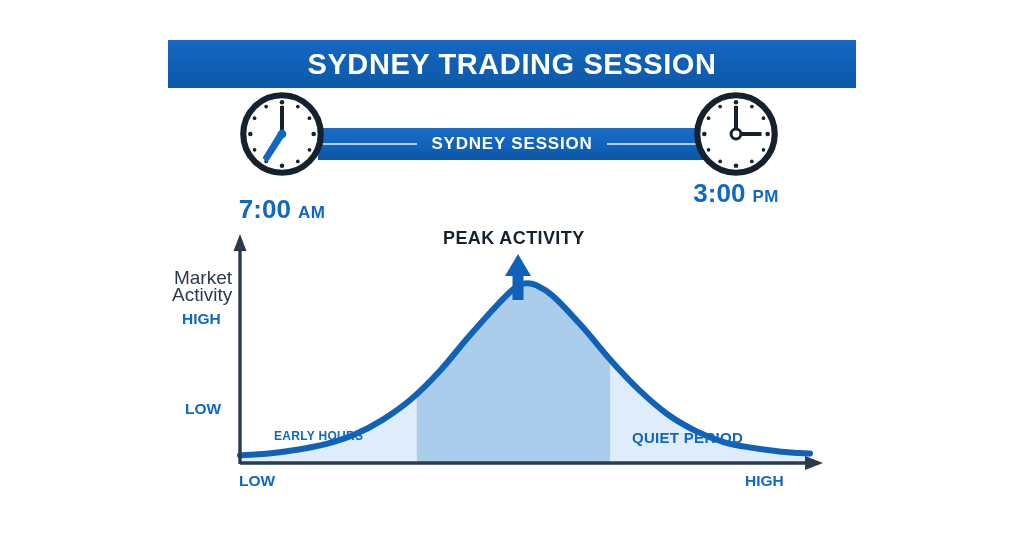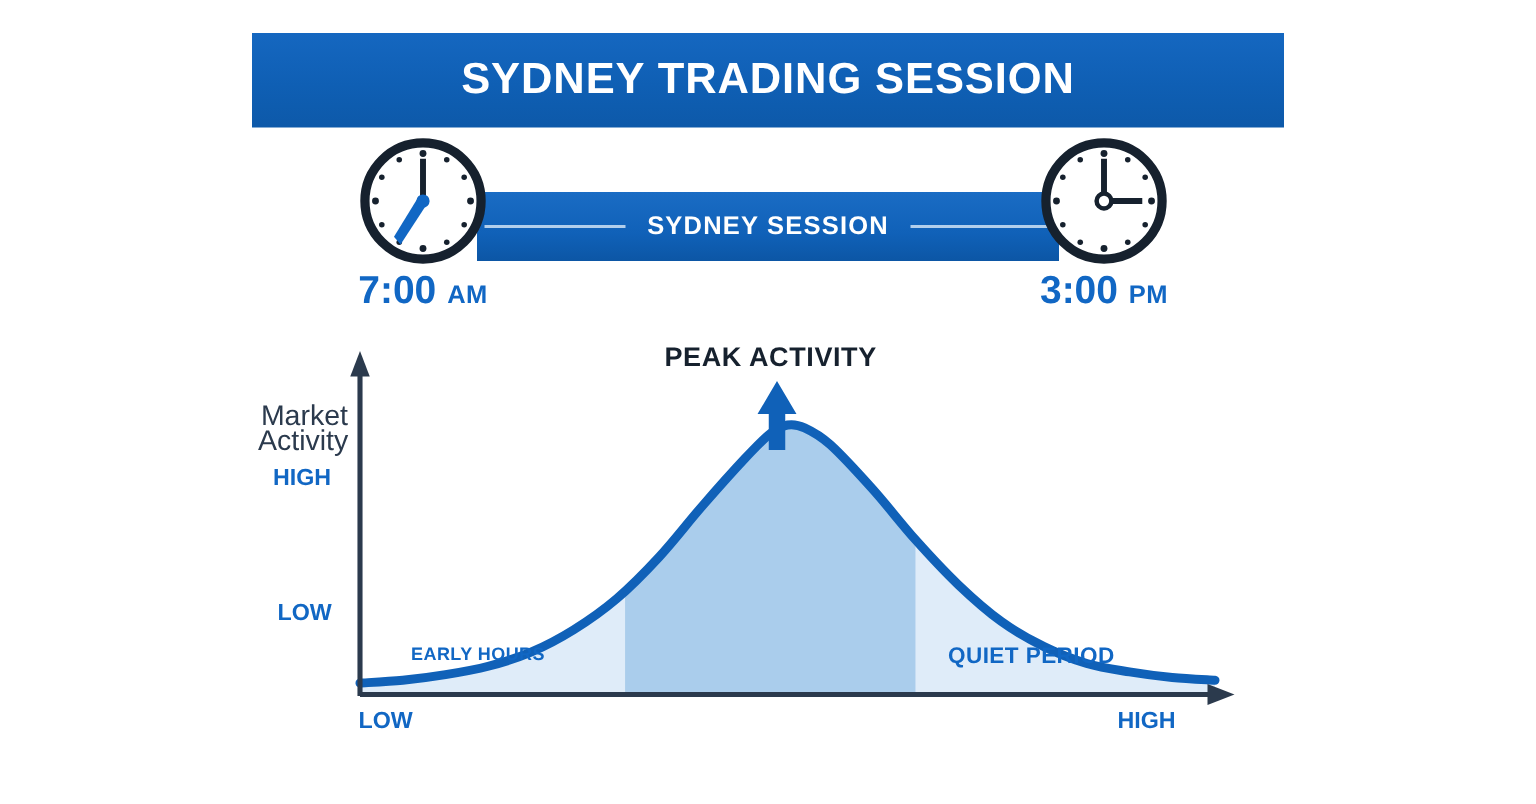--- a/index.html
+++ b/index.html
@@ -13,43 +13,43 @@
     position: relative;
     overflow: hidden;
     font-family: "Liberation Sans", sans-serif;
     color: #1b2a3d;
   }
 
   
   #title-bar {
     position: absolute;
     left: 168px;
-    top: 22px;
+    top: 40px;
     width: 688px;
-    height: 63px;
+    height: 48px;
     background: linear-gradient(180deg, #1567c0 0%, #0f5fb4 55%, #0d59a9 100%);
     display: flex;
     align-items: center;
     justify-content: center;
   }
   #title-bar .title-text {
     color: #ffffff;
     font-size: 29px;
     font-weight: bold;
     letter-spacing: 0.6px;
     white-space: nowrap;
   }
 
   
   #session-band {
     position: absolute;
     left: 318px;
     top: 128px;
     width: 388px;
-    height: 46px;
+    height: 32px;
     background: linear-gradient(180deg, #1a6cc4 0%, #1061b8 60%, #0c56a5 100%);
     display: flex;
     align-items: center;
     justify-content: center;
     gap: 14px;
   }
   #session-band .band-rule {
     height: 2px;
     background: #cfe2f5;
     flex: 0 0 94px;
@@ -72,21 +72,21 @@
   }
   #clock-start { left: 238px; }
   #clock-end   { left: 692px; }
 
   
   .time-block {
     position: absolute;
     text-align: center;
     width: 230px;
   }
-  #time-start { left: 167px; top: 178px; }
+  #time-start { left: 167px; top: 194px; }
   #time-end   { left: 621px; top: 178px; }
   .time-value {
     color: #1167c4;
     font-weight: bold;
     font-size: 26px;
     line-height: 30px;
     white-space: nowrap;
   }
   .time-value .meridiem {
     font-size: 17px;

